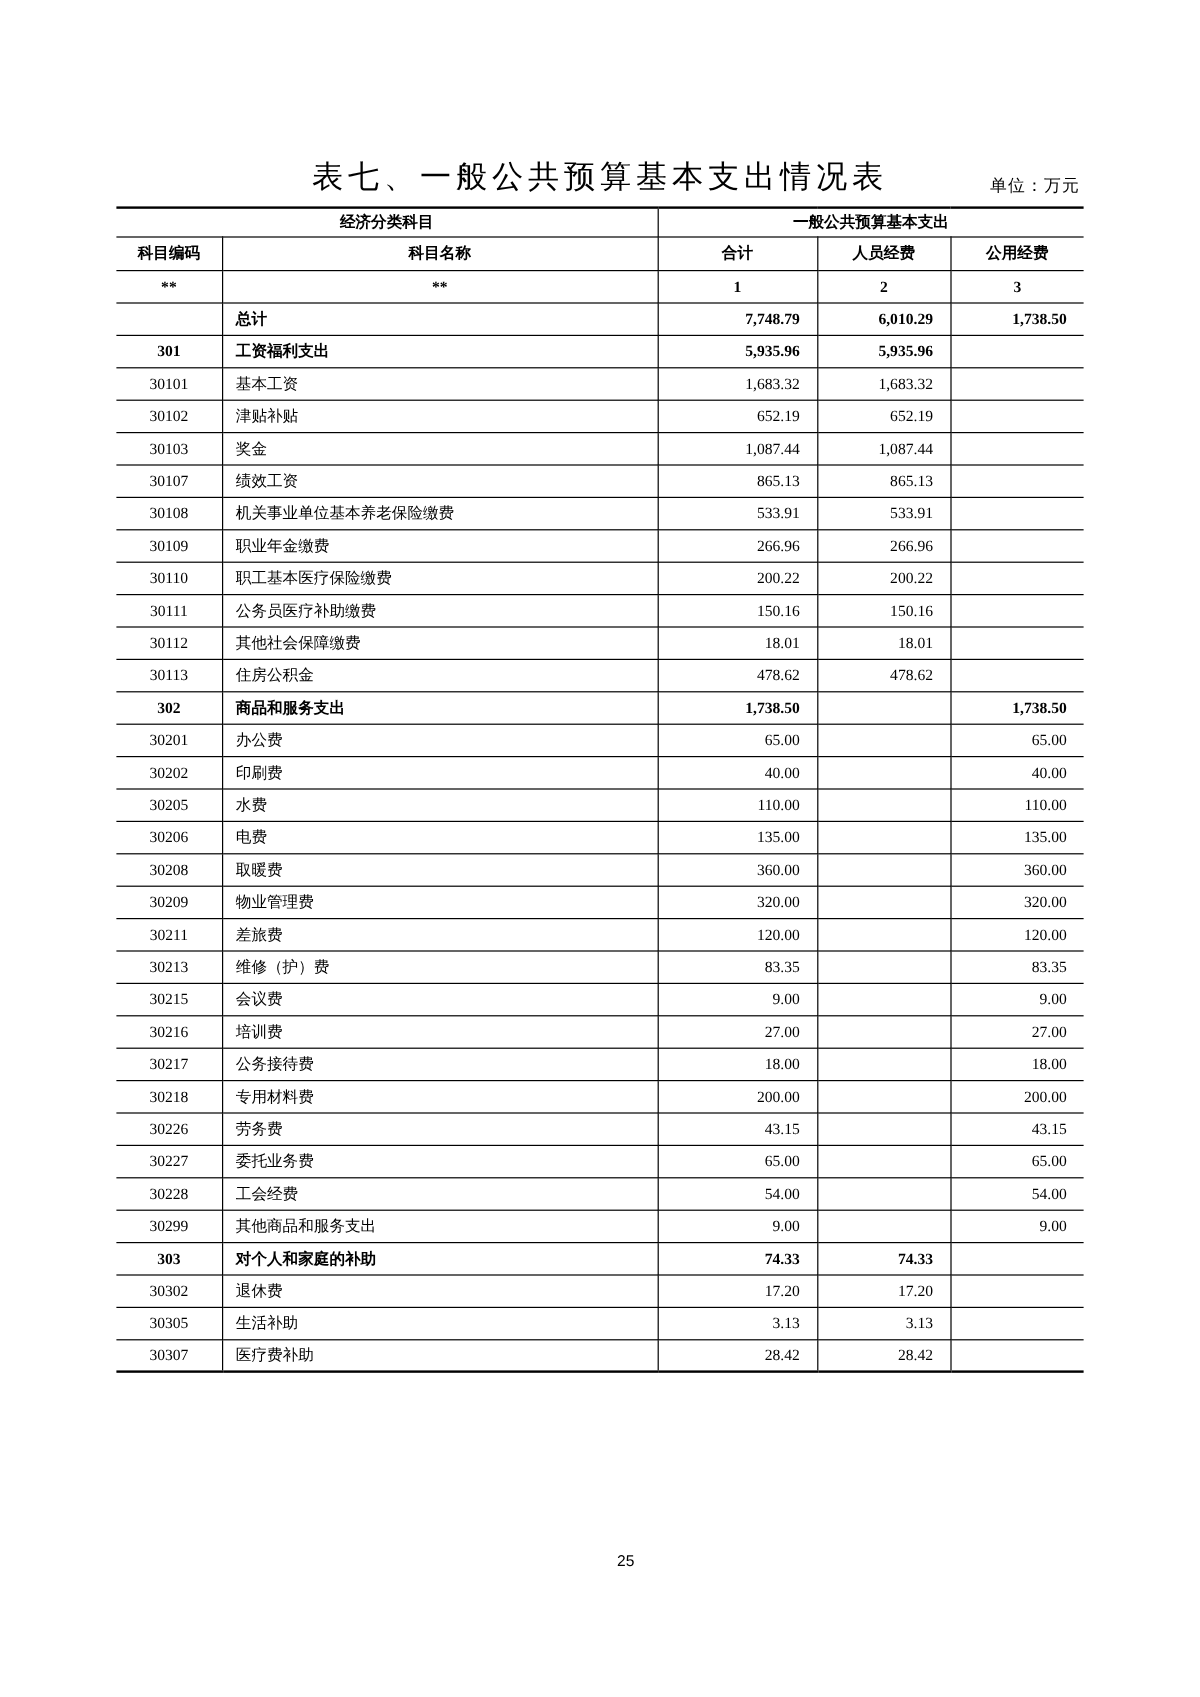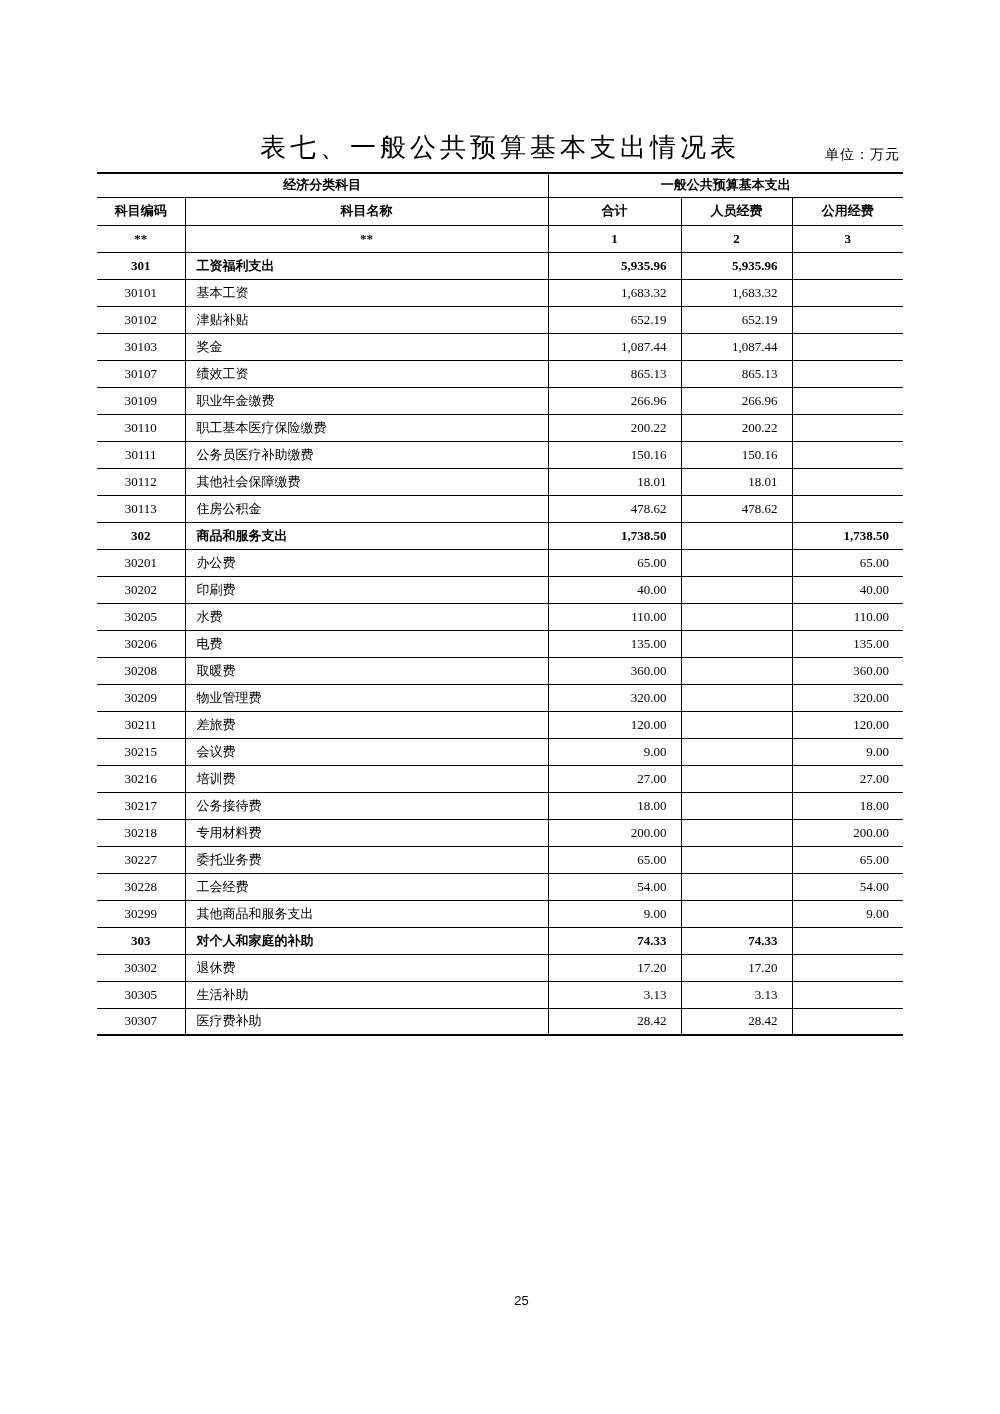--- a/index.html
+++ b/index.html
@@ -80,20 +80,27 @@
     <tr class="star-row">
       <th>**</th>
       <th>**</th>
       <th>1</th>
       <th>2</th>
       <th>3</th>
     </tr>
   </thead>
   <tbody>
       <tr class="bold">
+        <td class="code"></td>
+        <td class="name">总计</td>
+        <td class="num">7,748.79</td>
+        <td class="num">6,010.29</td>
+        <td class="num">1,738.50</td>
+      </tr>
+      <tr class="bold">
         <td class="code">301</td>
         <td class="name">工资福利支出</td>
         <td class="num">5,935.96</td>
         <td class="num">5,935.96</td>
         <td class="num"></td>
       </tr>
       <tr>
         <td class="code">30101</td>
         <td class="name">基本工资</td>
         <td class="num">1,683.32</td>
@@ -115,20 +122,27 @@
         <td class="num"></td>
       </tr>
       <tr>
         <td class="code">30107</td>
         <td class="name">绩效工资</td>
         <td class="num">865.13</td>
         <td class="num">865.13</td>
         <td class="num"></td>
       </tr>
       <tr>
+        <td class="code">30108</td>
+        <td class="name">机关事业单位基本养老保险缴费</td>
+        <td class="num">533.91</td>
+        <td class="num">533.91</td>
+        <td class="num"></td>
+      </tr>
+      <tr>
         <td class="code">30109</td>
         <td class="name">职业年金缴费</td>
         <td class="num">266.96</td>
         <td class="num">266.96</td>
         <td class="num"></td>
       </tr>
       <tr>
         <td class="code">30110</td>
         <td class="name">职工基本医疗保险缴费</td>
         <td class="num">200.22</td>
@@ -206,20 +220,27 @@
         <td class="num">320.00</td>
       </tr>
       <tr>
         <td class="code">30211</td>
         <td class="name">差旅费</td>
         <td class="num">120.00</td>
         <td class="num"></td>
         <td class="num">120.00</td>
       </tr>
       <tr>
+        <td class="code">30213</td>
+        <td class="name">维修（护）费</td>
+        <td class="num">83.35</td>
+        <td class="num"></td>
+        <td class="num">83.35</td>
+      </tr>
+      <tr>
         <td class="code">30215</td>
         <td class="name">会议费</td>
         <td class="num">9.00</td>
         <td class="num"></td>
         <td class="num">9.00</td>
       </tr>
       <tr>
         <td class="code">30216</td>
         <td class="name">培训费</td>
         <td class="num">27.00</td>
@@ -232,20 +253,27 @@
         <td class="num">18.00</td>
         <td class="num"></td>
         <td class="num">18.00</td>
       </tr>
       <tr>
         <td class="code">30218</td>
         <td class="name">专用材料费</td>
         <td class="num">200.00</td>
         <td class="num"></td>
         <td class="num">200.00</td>
+      </tr>
+      <tr>
+        <td class="code">30226</td>
+        <td class="name">劳务费</td>
+        <td class="num">43.15</td>
+        <td class="num"></td>
+        <td class="num">43.15</td>
       </tr>
       <tr>
         <td class="code">30227</td>
         <td class="name">委托业务费</td>
         <td class="num">65.00</td>
         <td class="num"></td>
         <td class="num">65.00</td>
       </tr>
       <tr>
         <td class="code">30228</td>

